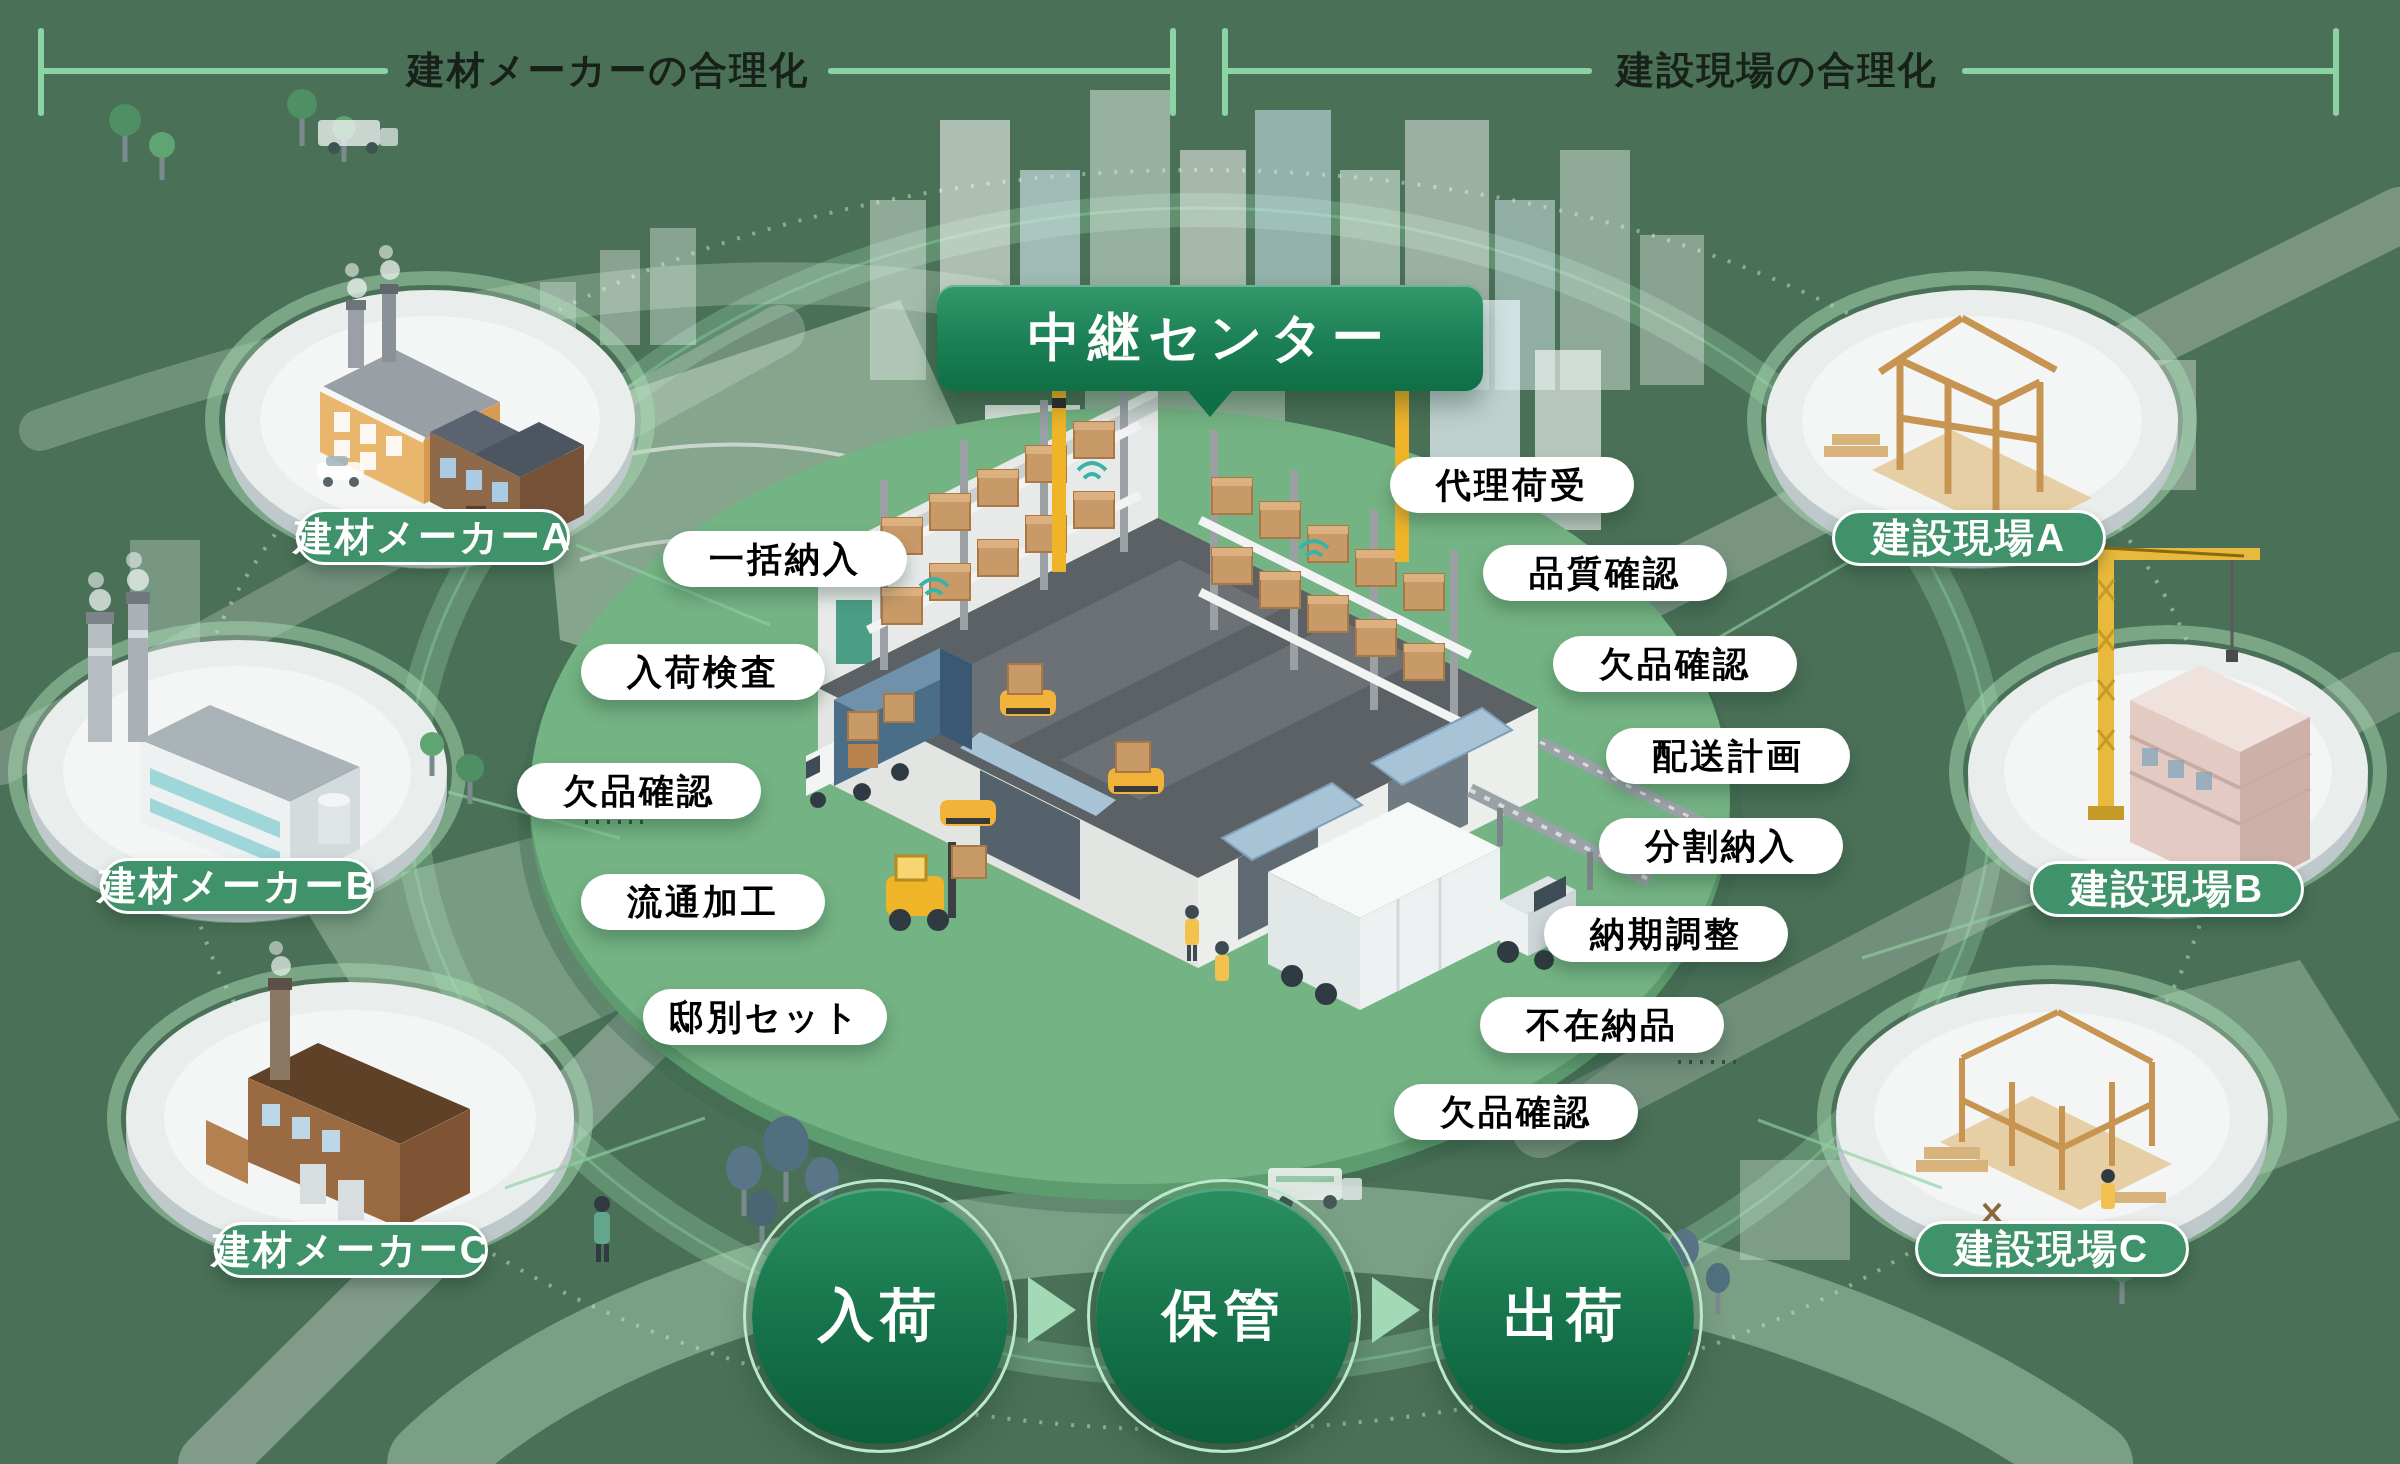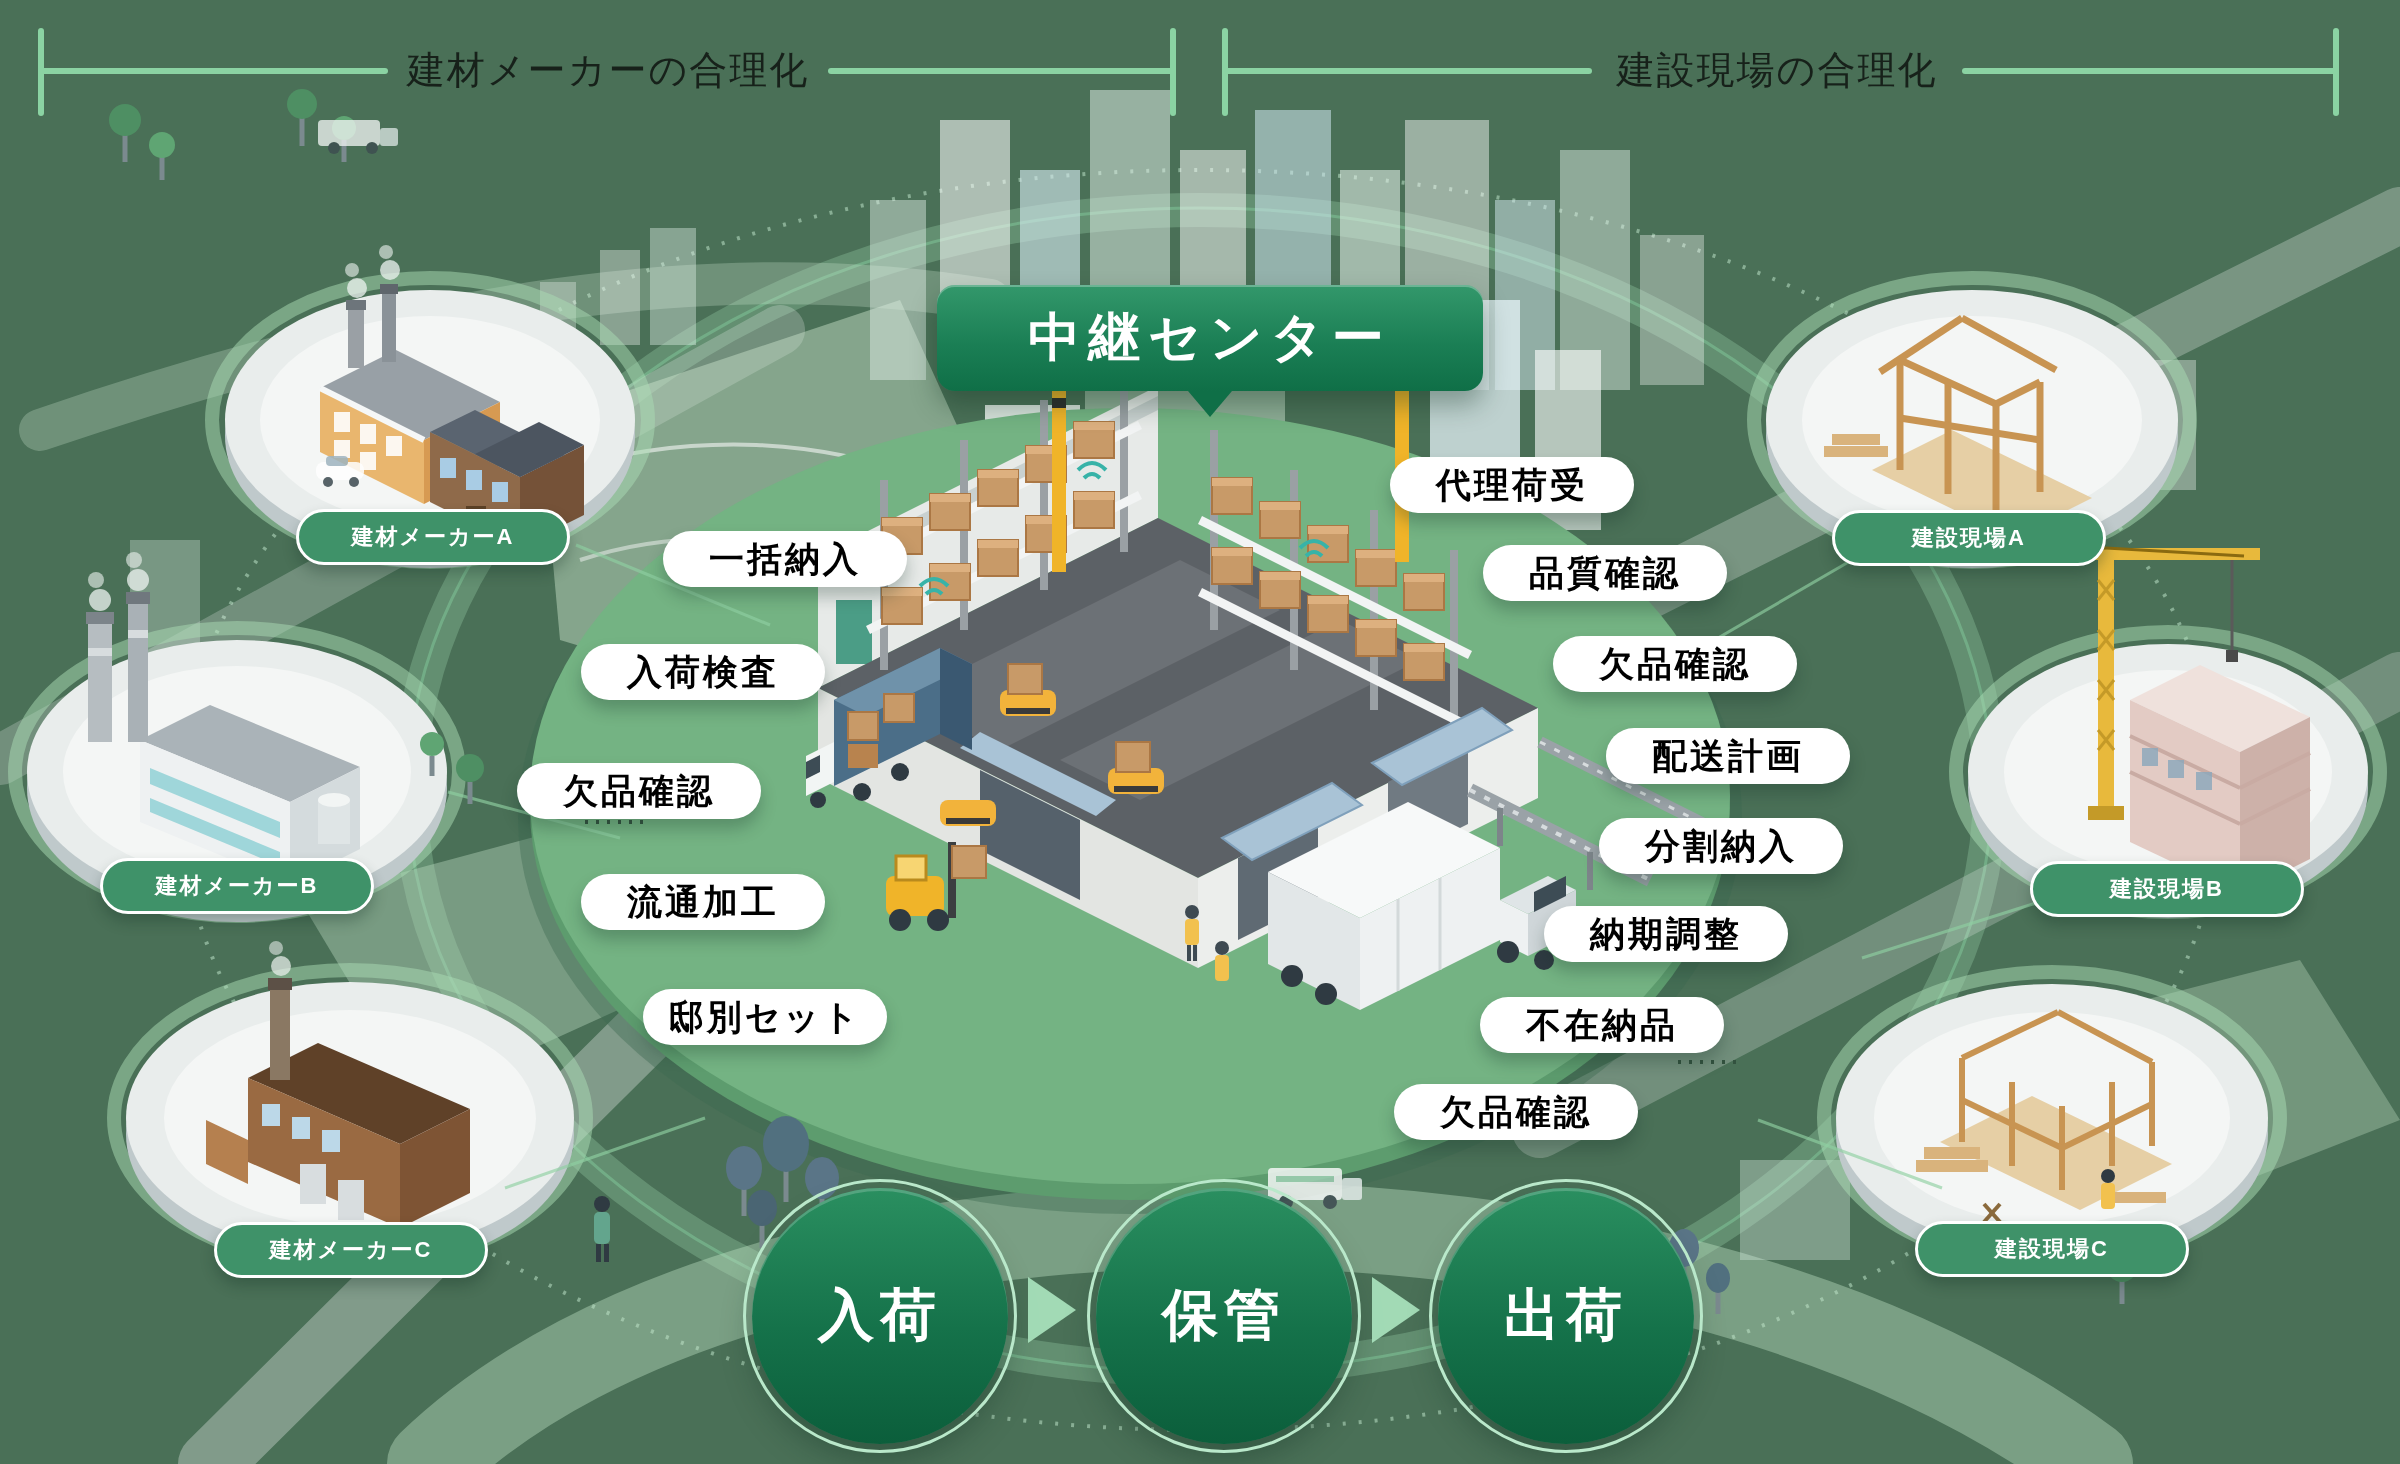--- a/index.html
+++ b/index.html
@@ -7,21 +7,21 @@
     position:relative;width:2400px;height:1464px;overflow:hidden;
     background:#4a7057;
     font-family:"Liberation Sans","DejaVu Sans",sans-serif;
   }
   .stage svg.deco{position:absolute;left:0;top:0;}
   
   .bk-line{position:absolute;height:6px;background:#8bd3a3;border-radius:3px;top:68px;}
   .bk-tick{position:absolute;width:6px;height:88px;background:#8bd3a3;border-radius:3px;top:28px;}
   .bk-label{
     position:absolute;top:70px;transform:translate(-50%,-50%);
-    font-size:38px;font-weight:normal;color:#17211a;letter-spacing:2px;white-space:nowrap;
+    font-size:38px;font-weight:bold;color:#17211a;letter-spacing:2px;white-space:nowrap;
   }
   
   .hub-banner{
     position:absolute;left:937px;top:285px;width:546px;height:106px;
     background:linear-gradient(180deg,#33986b 0%,#1b7f55 55%,#0f6f47 100%);
     border-radius:18px;display:flex;align-items:center;justify-content:center;
     box-shadow:0 14px 26px rgba(15,45,30,.35), inset 0 2px 0 rgba(255,255,255,.28);
     color:#ffffff;font-size:52px;font-weight:bold;letter-spacing:8px;
   }
   .hub-banner::after{
@@ -33,21 +33,21 @@
     position:absolute;width:244px;height:56px;transform:translate(-50%,-50%);
     background:#ffffff;border-radius:32px;display:flex;align-items:center;justify-content:center;
     font-size:35px;font-weight:600;color:#000000;letter-spacing:3px;white-space:nowrap;
     box-shadow:0 10px 16px rgba(22,52,38,.28);
   }
   
   .tag{
     position:absolute;width:274px;height:56px;transform:translate(-50%,-50%);box-sizing:border-box;
     background:#3f9269;border:3px solid #ffffff;border-radius:32px;
     display:flex;align-items:center;justify-content:center;
-    color:#ffffff;font-size:22px;font-weight:600;letter-spacing:2px;white-space:nowrap;
+    color:#ffffff;font-size:39px;font-weight:600;letter-spacing:2px;white-space:nowrap;
     box-shadow:0 8px 14px rgba(20,50,35,.3);
   }
   
   .step-circle{
     position:absolute;width:256px;height:256px;transform:translate(-50%,-50%);
     border-radius:50%;
     background:linear-gradient(180deg,#2a8f60 0%,#15724a 55%,#0b5e3b 100%);
     outline:3px solid #b9e8ca;outline-offset:6px;
     display:flex;align-items:center;justify-content:center;
     color:#ffffff;font-size:56px;font-weight:bold;letter-spacing:6px;

